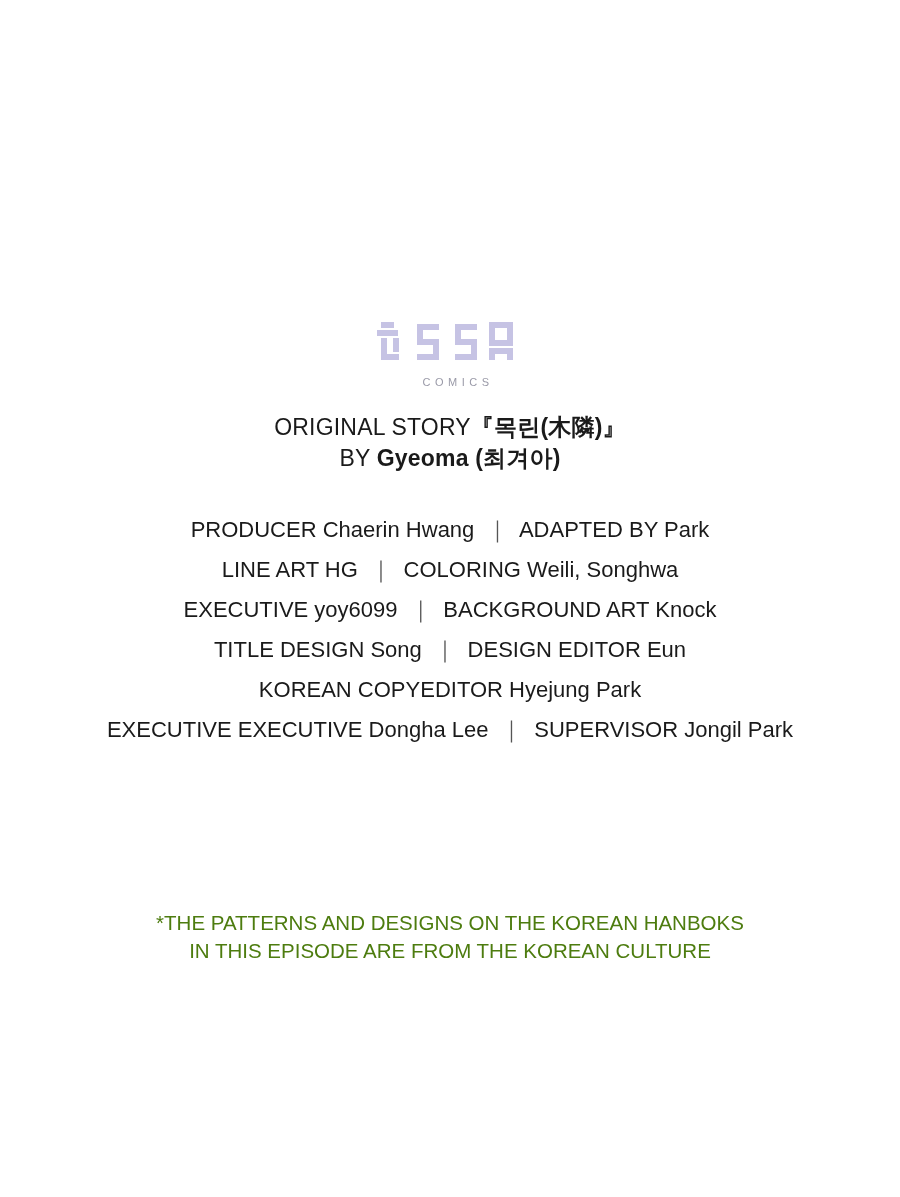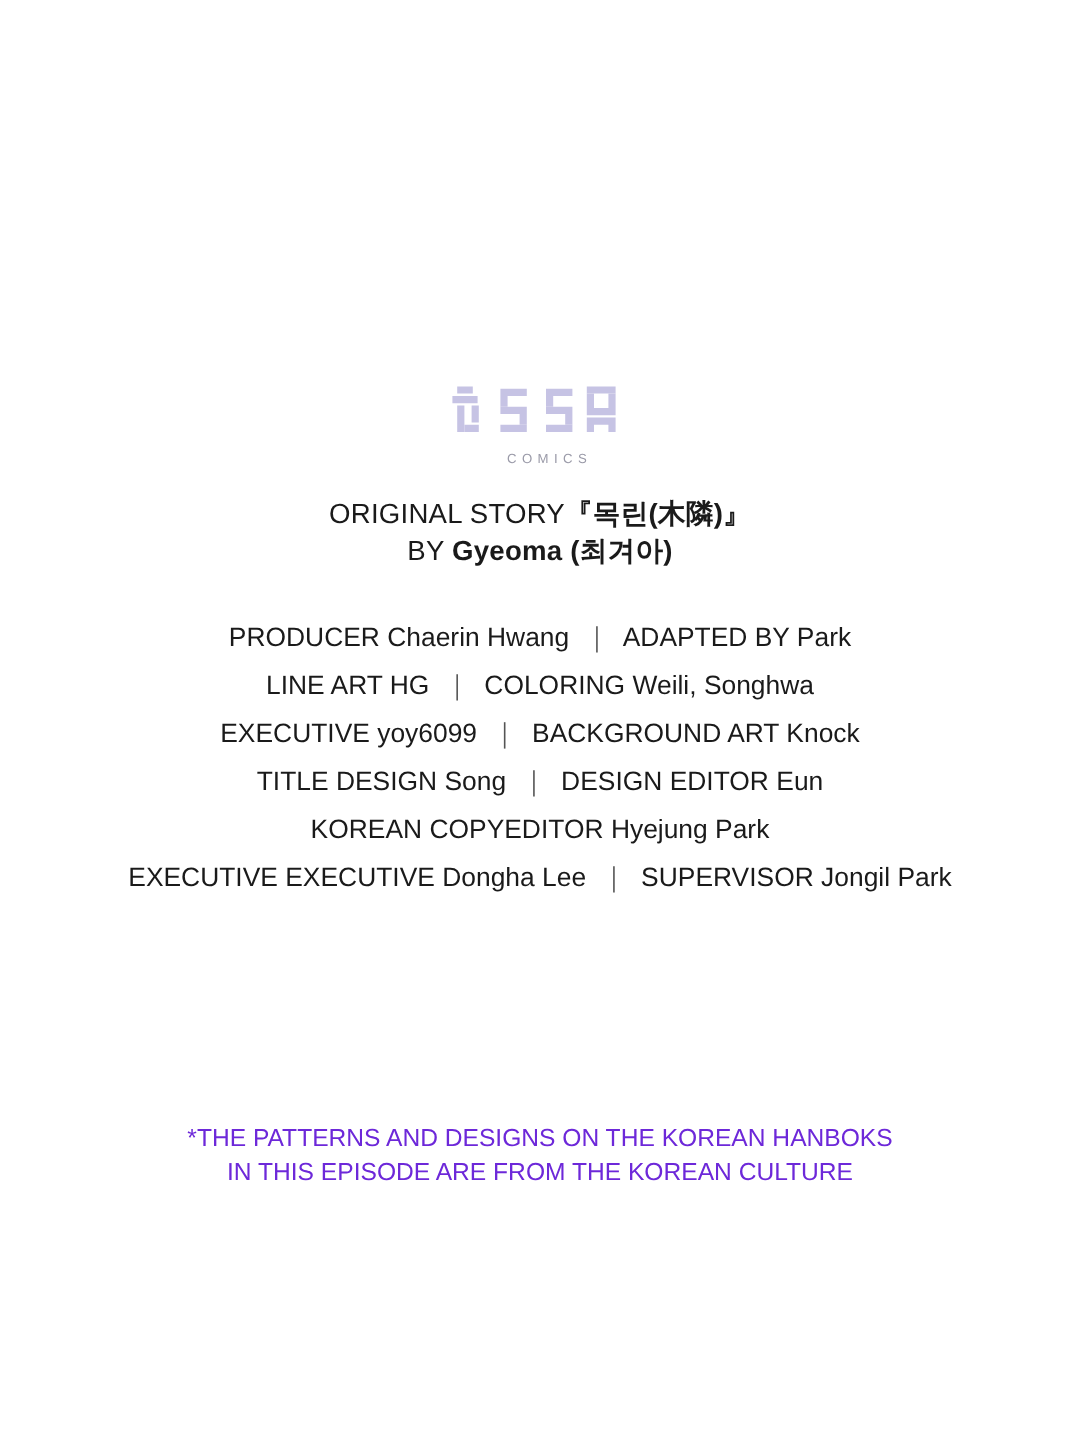--- a/index.html
+++ b/index.html
@@ -79,27 +79,27 @@
   .credit-sep {
     display: inline-block;
     padding: 0 6px;
     color: #555;
     font-weight: normal;
   }
 
   
   .footnote {
     position: absolute;
-    top: 935px;
+    top: 909px;
     left: 0;
     width: 900px;
     text-align: center;
     font-size: 20.5px;
     line-height: 1.38;
-    color: #6d28d9;
+    color: #4d7c0f;
   }
   .footnote div {
     white-space: nowrap;
   }
 </style>
 </head>
 <body>
 
 <div class="page">
 

